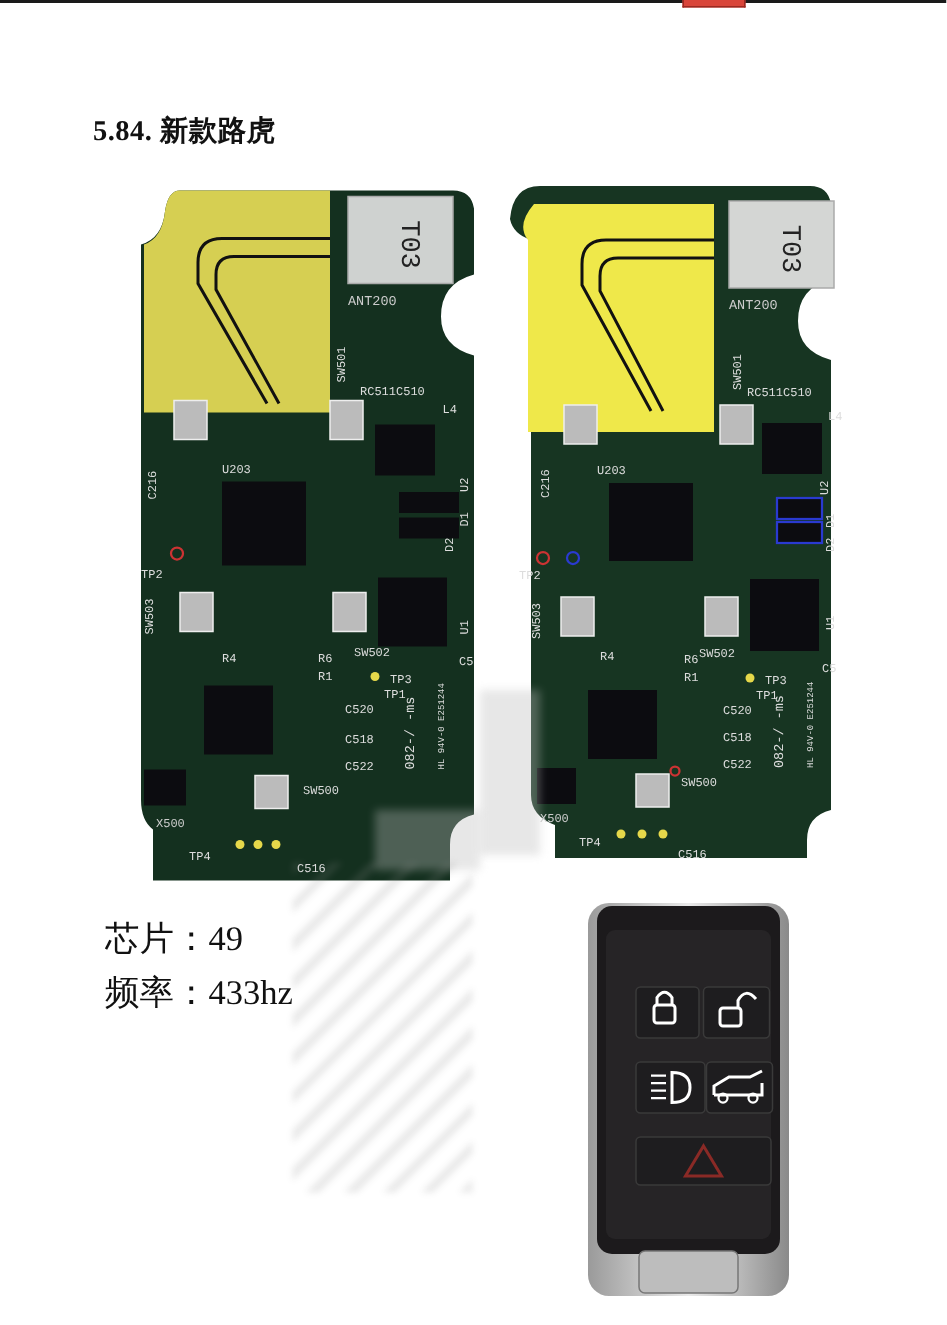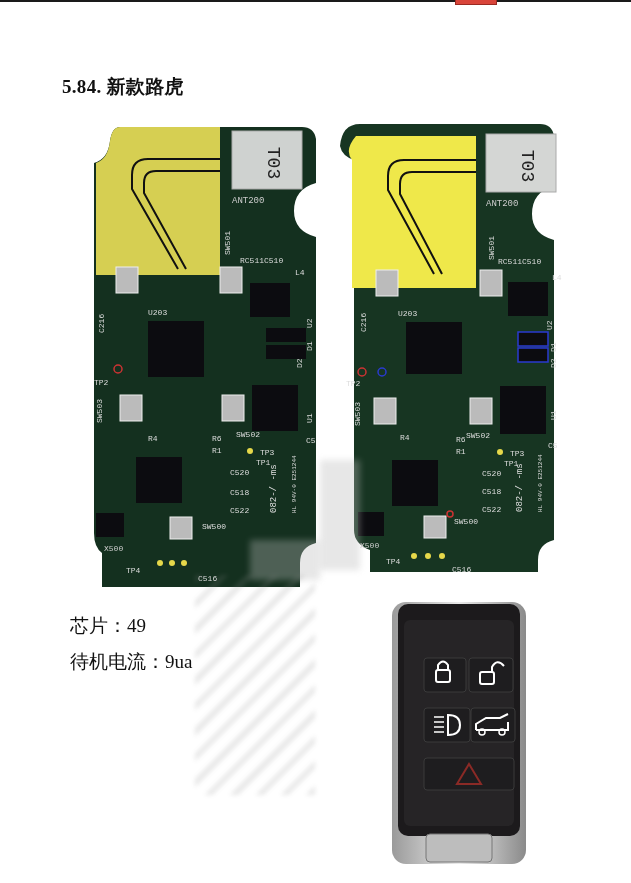--- a/index.html
+++ b/index.html
@@ -6,21 +6,21 @@
   body {
     width: 631px; height: 883px; background: #ffffff; position: relative; overflow: hidden;
     font-family: "Liberation Serif", "DejaVu Serif", serif; color: #111;
   }
   .top-rule { position: absolute; left: 0; top: 0; width: 631px; height: 2px; background: #1a1a1a; }
   .top-tab { position: absolute; left: 455px; top: 0; width: 40px; height: 4px; background: #d9453a; border: 1px solid #9a2a22; border-top: none; }
   .title { position: absolute; left: 62px; top: 74px; font-size: 19px; font-weight: bold; letter-spacing: 0.3px; }
 
   .pcb { position: absolute; }
   .pcb svg { display: block; }
-  .specs { position: absolute; left: 70px; top: 608px; font-size: 19px; line-height: 36px; }
+  .specs { position: absolute; left: 70px; top: 608px; font-size: 23px; line-height: 36px; }
   .spec-row { white-space: nowrap; }
   .watermark { position: absolute; left: 195px; top: 575px; width: 120px; height: 220px; opacity: 0.18;
                background: repeating-linear-gradient(135deg, #888 0 6px, transparent 6px 18px); filter: blur(2px); }
   .blur-patch { position: absolute; background: #bbb; opacity: 0.35; filter: blur(3px); }
   .fob { position: absolute; left: 390px; top: 598px; }
 </style>
 </head>
 <body>
 
 <div class="top-rule"></div>
@@ -141,21 +141,21 @@
     <text x="122" y="452" font-size="8" fill="#ddd" font-family="Liberation Mono, monospace">C516</text>
   </svg>
 </div>
 
 <div class="blur-patch" style="left:320px; top:460px; width:40px; height:110px;"></div>
 <div class="blur-patch" style="left:250px; top:540px; width:70px; height:40px;"></div>
 <div class="watermark"></div>
 
 <div class="specs">
   <div class="spec-row"><span>芯片：</span><span>49</span></div>
-  <div class="spec-row"><span>待机电流：</span><span>9ua</span></div>
+  <div class="spec-row"><span>频率：</span><span>433hz</span></div>
 </div>
 
 <div class="fob">
   <svg width="138" height="272" viewBox="0 0 138 272">
     <defs>
       <linearGradient id="chrome" x1="0" x2="1">
         <stop offset="0" stop-color="#9a9a9a"></stop>
           <stop offset="0.5" stop-color="#eaeaea"></stop>
           <stop offset="1" stop-color="#8a8a8a"></stop>
       </linearGradient>

